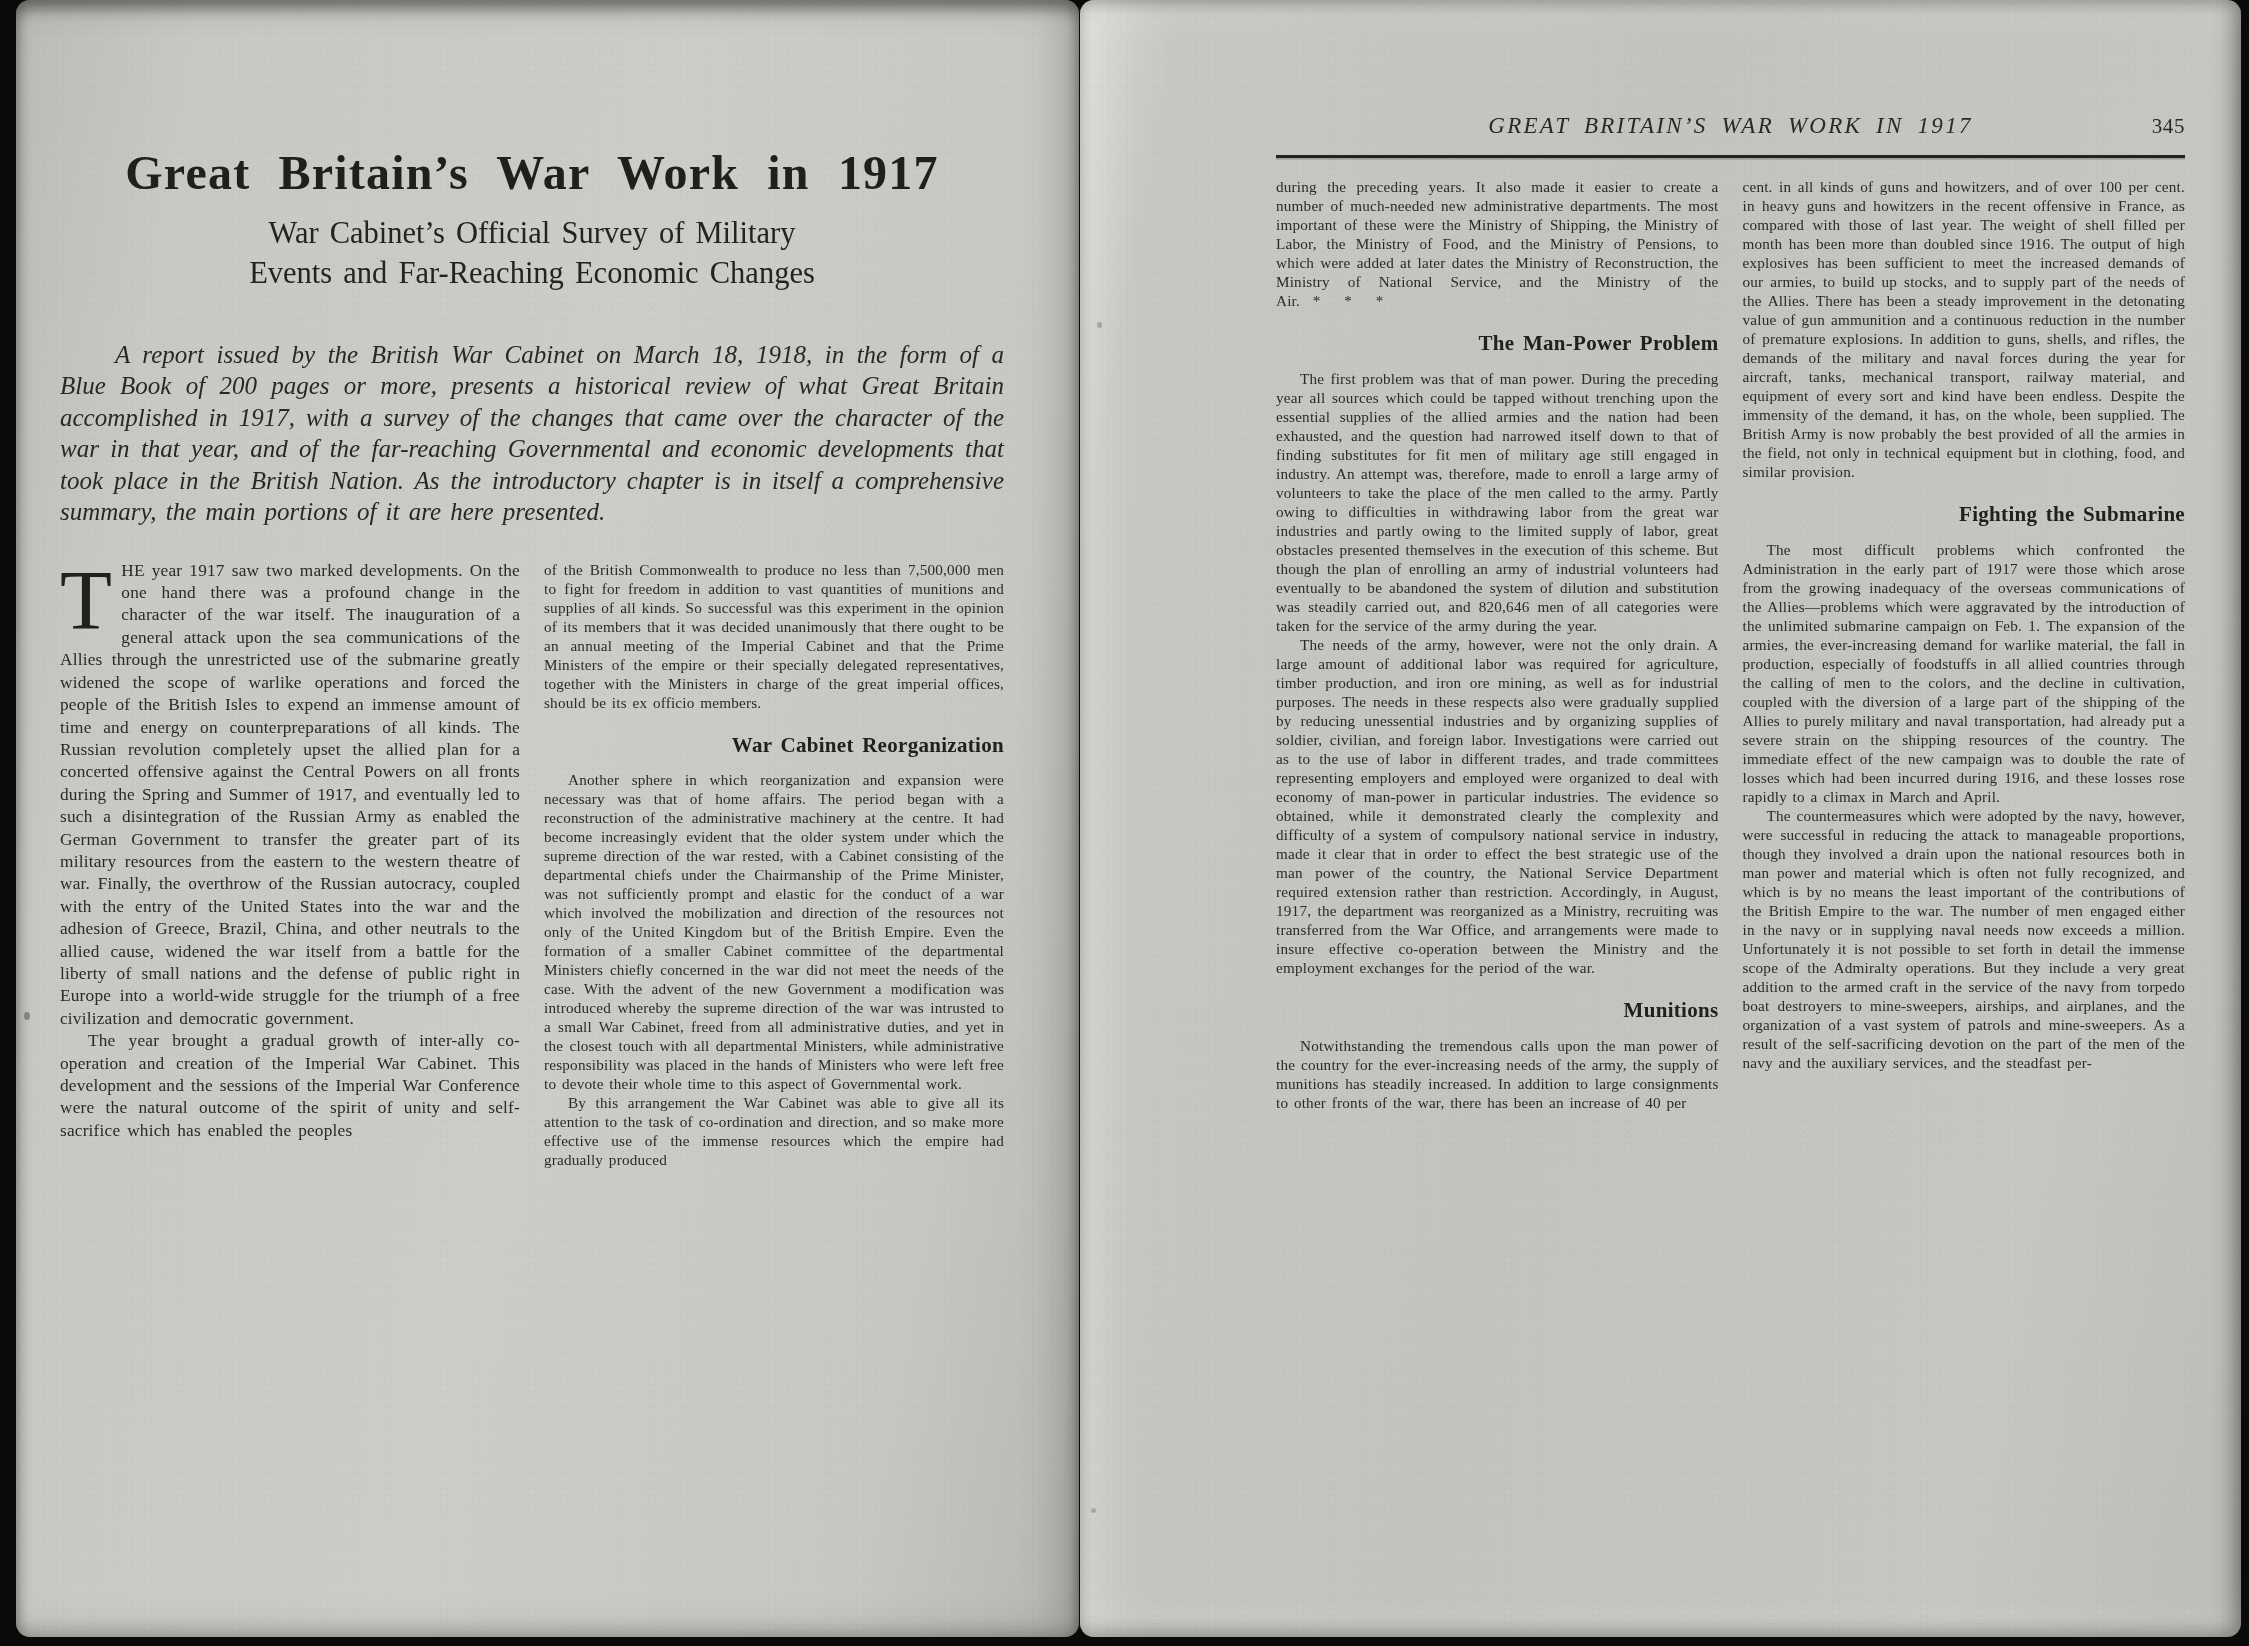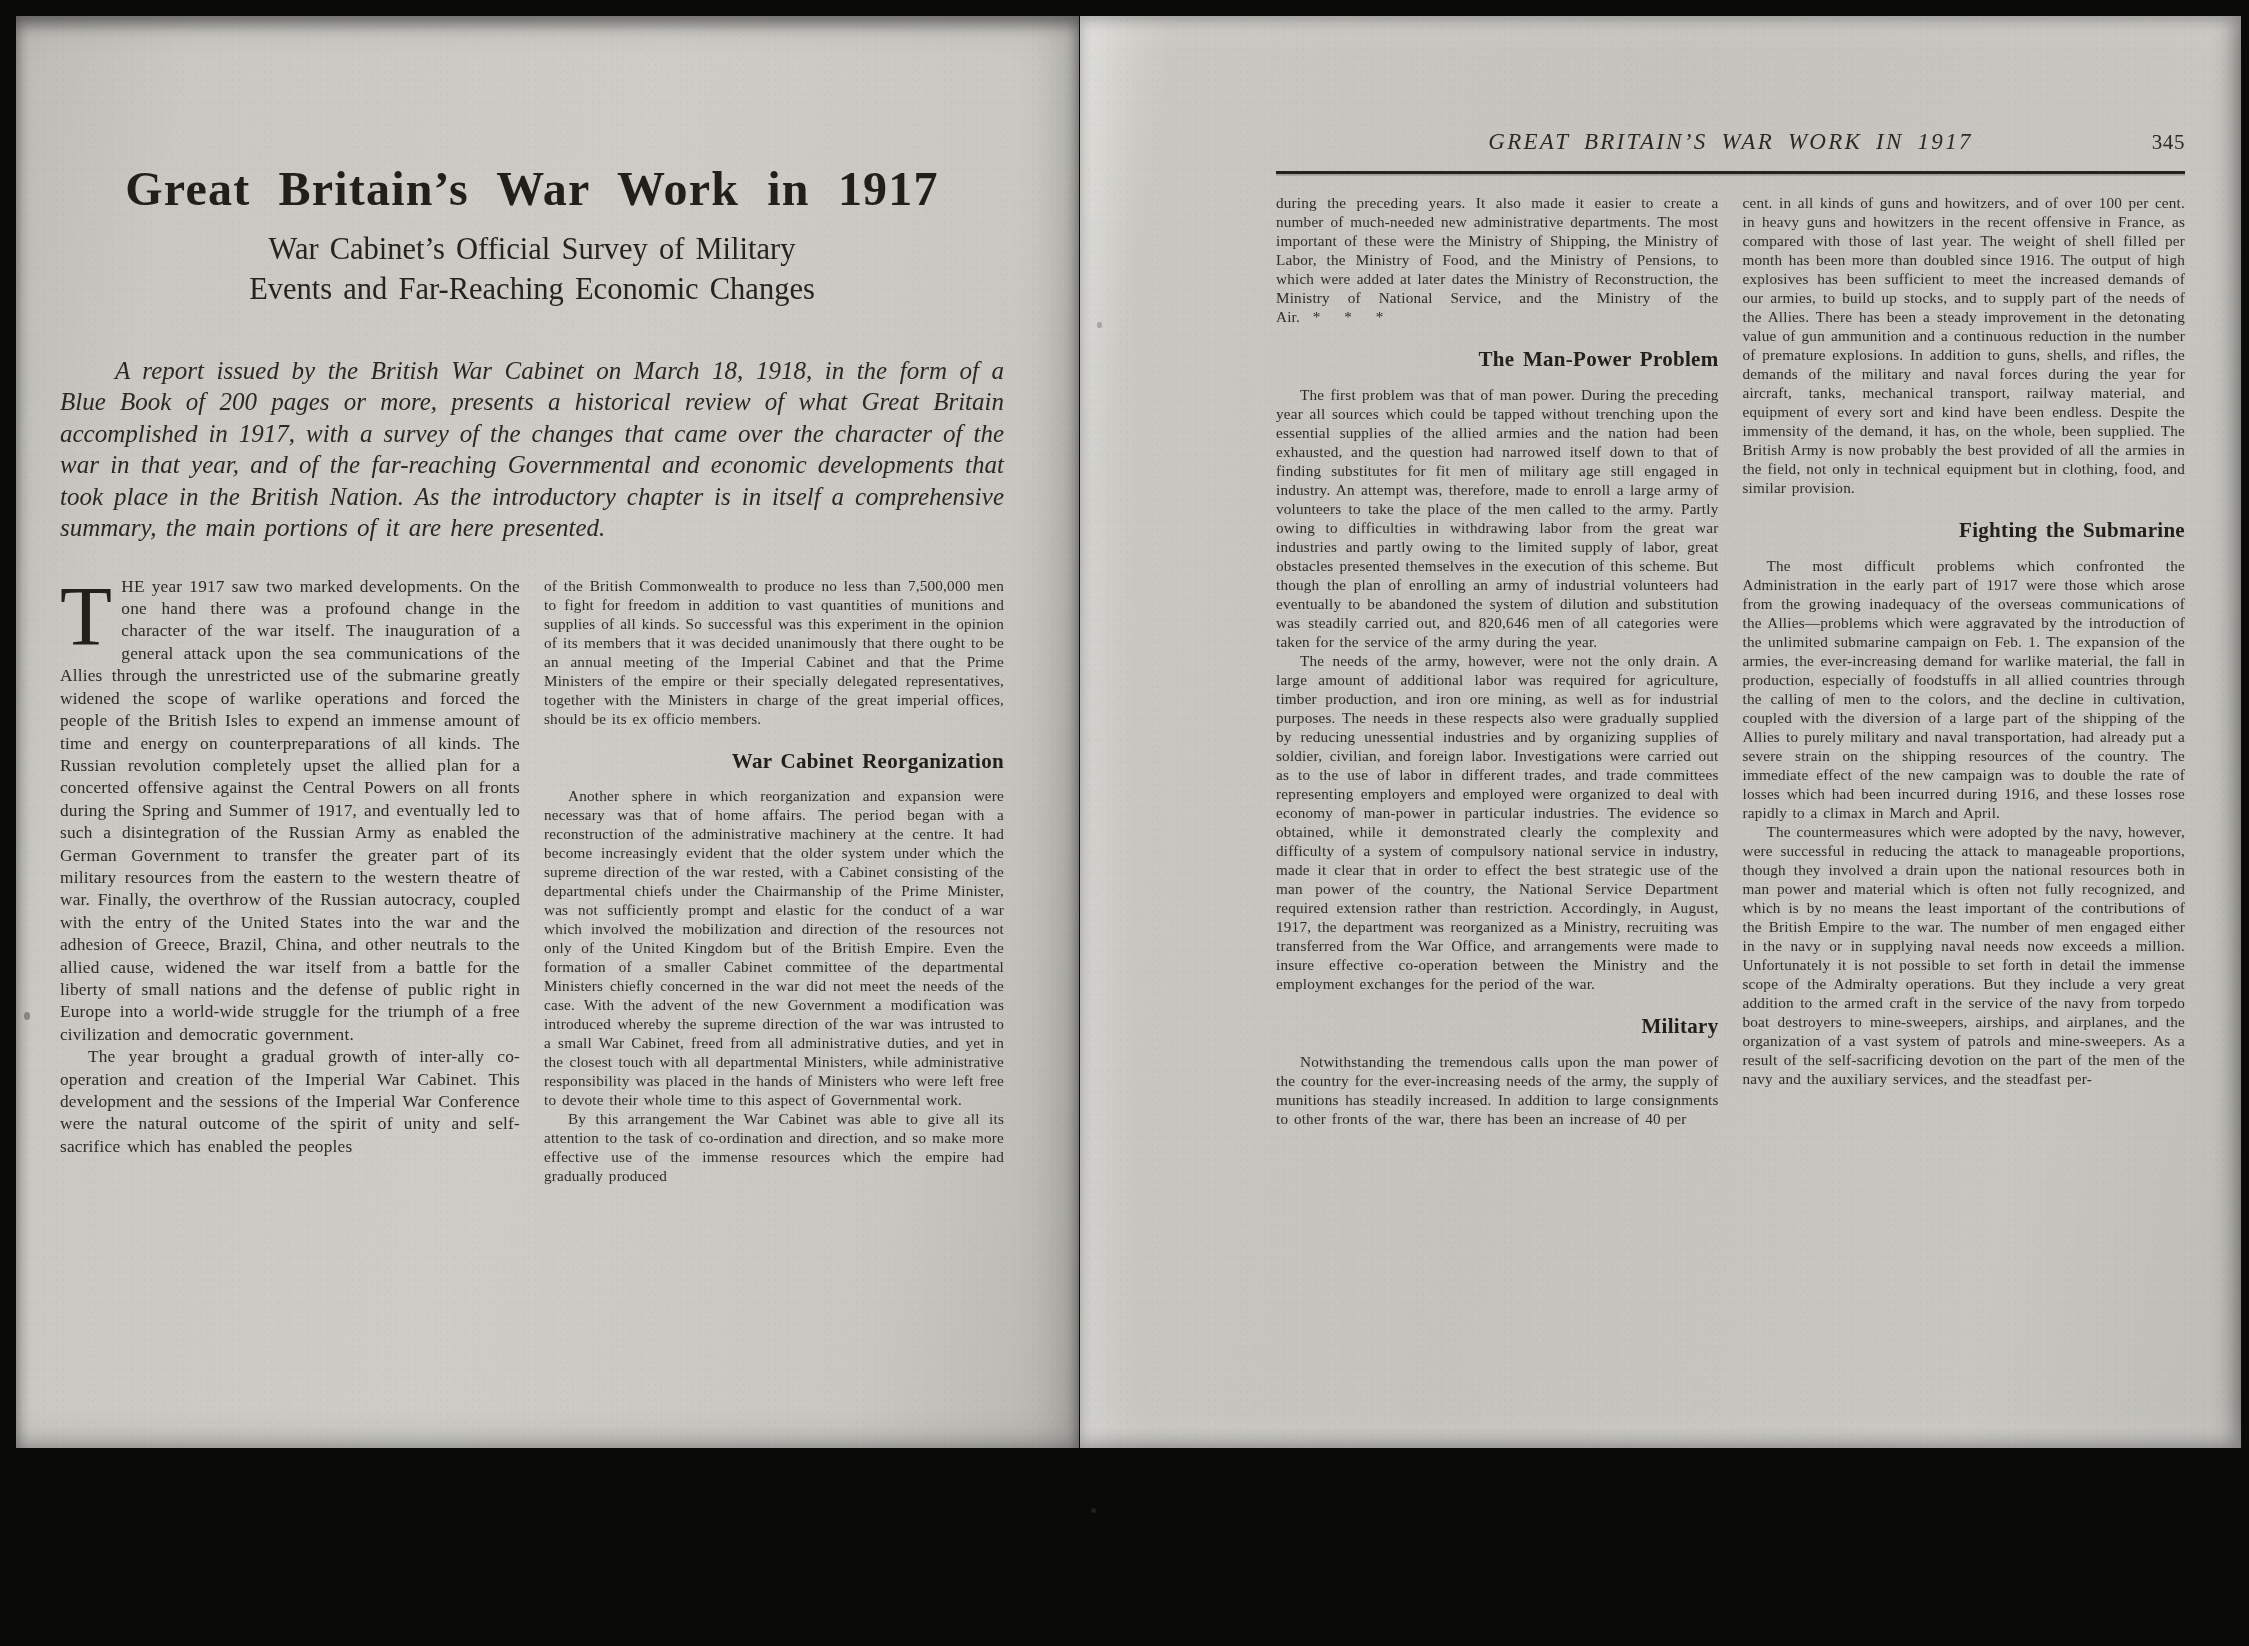--- a/index.html
+++ b/index.html
@@ -8,23 +8,24 @@
     background: #0a0a09;
     width: 2250px;
     height: 1647px;
     overflow: hidden;
     font-family: "Liberation Serif", "DejaVu Serif", serif;
   }
   .spread { position: absolute; inset: 0; }
 
   .page {
     position: absolute;
-    top: 16px;
-    height: 1432px;
+    top: 0;
+    height: 1637px;
     color: #2b2a25;
+    border-radius: 14px;
   }
   .page-left {
     left: 16px;
     width: 1063px;
     background: linear-gradient(100deg, #bcbbb6 0%, #c9c8c3 14%, #cdccc7 50%, #c8c7c2 82%, #b7b6b1 100%);
     box-shadow: inset 0 9.2px 12.7px rgba(0,0,0,0.38), inset 0 -5.8px 15px rgba(0,0,0,0.16), inset -17.3px 0 40px rgba(0,0,0,0.18);
   }
   .page-right {
     left: 1080px;
     width: 1161px;
@@ -182,21 +183,21 @@
 
       <div class="header-rule"></div>
 
       <div class="columns rp-columns">
 
         <div class="col body-sm">
           <p class="cont"><span>during the preceding years. It also made it easier to create a number of much-needed new administrative departments. The most important of these were the Ministry of Shipping, the Ministry of Labor, the Ministry of Food, and the Ministry of Pensions, to which were added at later dates the Ministry of Reconstruction, the Ministry of National Service, and the Ministry of the Air.</span><span class="asterisks">* * *</span></p>
           <h3 class="section-heading">The Man-Power Problem</h3>
           <p>The first problem was that of man power. During the preceding year all sources which could be tapped without trenching upon the essential supplies of the allied armies and the nation had been exhausted, and the question had narrowed itself down to that of finding substitutes for fit men of military age still engaged in industry. An attempt was, therefore, made to enroll a large army of volunteers to take the place of the men called to the army. Partly owing to difficulties in withdrawing labor from the great war industries and partly owing to the limited supply of labor, great obstacles presented themselves in the execution of this scheme. But though the plan of enrolling an army of industrial volunteers had eventually to be abandoned the system of dilution and substitution was steadily carried out, and 820,646 men of all categories were taken for the service of the army during the year.</p>
           <p>The needs of the army, however, were not the only drain. A large amount of additional labor was required for agriculture, timber production, and iron ore mining, as well as for industrial purposes. The needs in these respects also were gradually supplied by reducing unessential industries and by organizing supplies of soldier, civilian, and foreign labor. Investigations were carried out as to the use of labor in different trades, and trade committees representing employers and employed were organized to deal with economy of man-power in particular industries. The evidence so obtained, while it demonstrated clearly the complexity and difficulty of a system of compulsory national service in industry, made it clear that in order to effect the best strategic use of the man power of the country, the National Service Department required extension rather than restriction. Accordingly, in August, 1917, the department was reorganized as a Ministry, recruiting was transferred from the War Office, and arrangements were made to insure effective co-operation between the Ministry and the employment exchanges for the period of the war.</p>
-          <h3 class="section-heading">Military</h3>
+          <h3 class="section-heading">Munitions</h3>
           <p>Notwithstanding the tremendous calls upon the man power of the country for the ever-increasing needs of the army, the supply of munitions has steadily increased. In addition to large consignments to other fronts of the war, there has been an increase of 40 per</p>
         </div>
 
         <div class="col body-sm">
           <p class="cont">cent. in all kinds of guns and howitzers, and of over 100 per cent. in heavy guns and howitzers in the recent offensive in France, as compared with those of last year. The weight of shell filled per month has been more than doubled since 1916. The output of high explosives has been sufficient to meet the increased demands of our armies, to build up stocks, and to supply part of the needs of the Allies. There has been a steady improvement in the detonating value of gun ammunition and a continuous reduction in the number of premature explosions. In addition to guns, shells, and rifles, the demands of the military and naval forces during the year for aircraft, tanks, mechanical transport, railway material, and equipment of every sort and kind have been endless. Despite the immensity of the demand, it has, on the whole, been supplied. The British Army is now probably the best provided of all the armies in the field, not only in technical equipment but in clothing, food, and similar provision.</p>
           <h3 class="section-heading">Fighting the Submarine</h3>
           <p>The most difficult problems which confronted the Administration in the early part of 1917 were those which arose from the growing inadequacy of the overseas communications of the Allies—problems which were aggravated by the introduction of the unlimited submarine campaign on Feb. 1. The expansion of the armies, the ever-increasing demand for warlike material, the fall in production, especially of foodstuffs in all allied countries through the calling of men to the colors, and the decline in cultivation, coupled with the diversion of a large part of the shipping of the Allies to purely military and naval transportation, had already put a severe strain on the shipping resources of the country. The immediate effect of the new campaign was to double the rate of losses which had been incurred during 1916, and these losses rose rapidly to a climax in March and April.</p>
           <p>The countermeasures which were adopted by the navy, however, were successful in reducing the attack to manageable proportions, though they involved a drain upon the national resources both in man power and material which is often not fully recognized, and which is by no means the least important of the contributions of the British Empire to the war. The number of men engaged either in the navy or in supplying naval needs now exceeds a million. Unfortunately it is not possible to set forth in detail the immense scope of the Admiralty operations. But they include a very great addition to the armed craft in the service of the navy from torpedo boat destroyers to mine-sweepers, airships, and airplanes, and the organization of a vast system of patrols and mine-sweepers. As a result of the self-sacrificing devotion on the part of the men of the navy and the auxiliary services, and the steadfast per-</p>
         </div>
 

